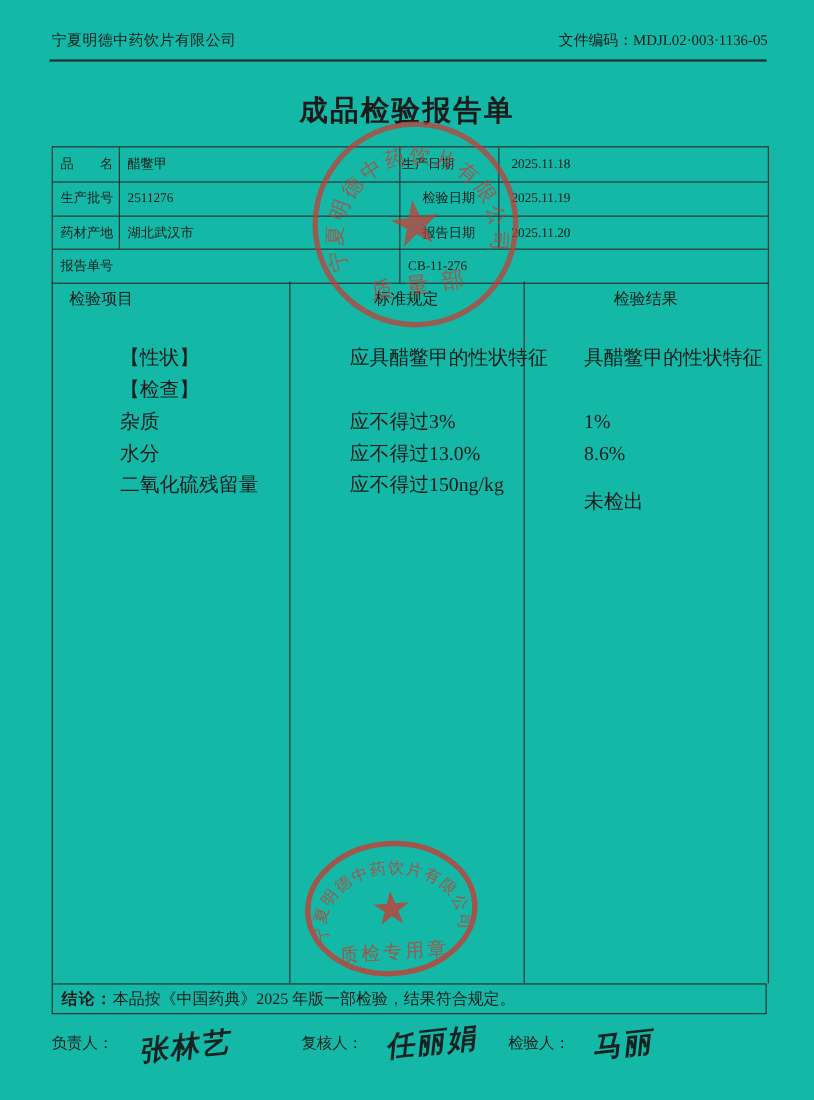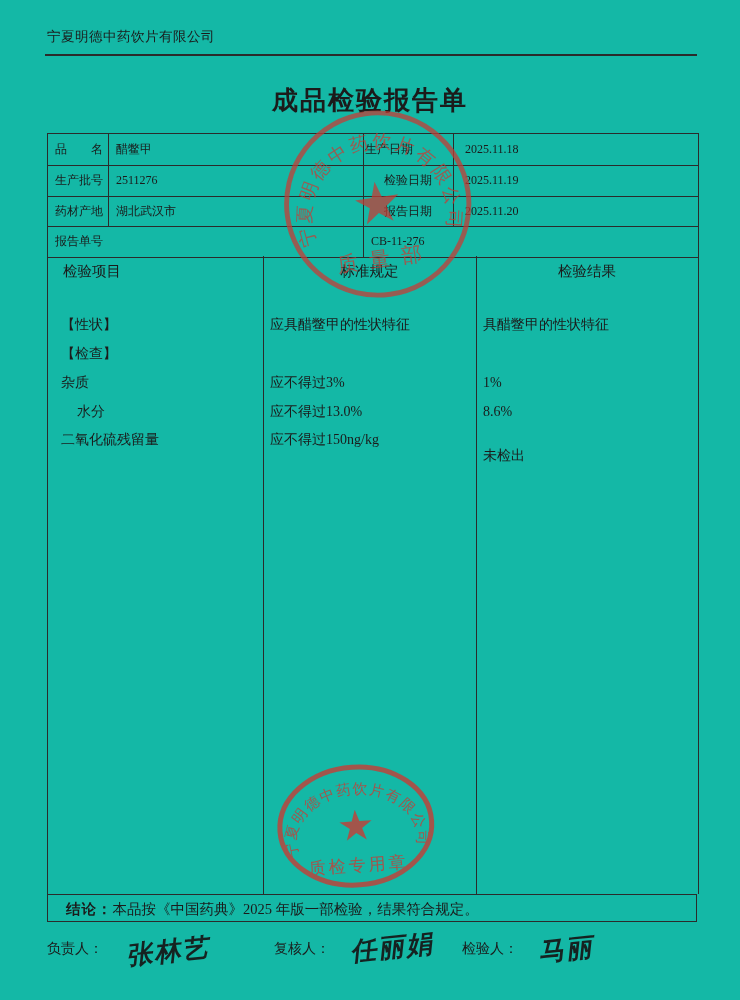--- a/index.html
+++ b/index.html
@@ -25,44 +25,45 @@
   .info-table .vline { position:absolute; top:0; width:1px; background:#2b2b2b; }
   .info-cell { position:absolute; height:31px; line-height:31px; font-size:12px; white-space:pre; }
 
   
   .spec { left:47px; top:256px; width:650px; height:638px;
           border-left:1px solid #2b2b2b; border-right:1px solid #2b2b2b; }
   .spec .vline { position:absolute; top:0; height:638px; width:1px; background:#2b2b2b; }
   .spec-head { position:absolute; top:6px; font-size:14.5px;
                text-decoration-color:#9a9a9a;
                text-underline-offset:5px; text-decoration-thickness:1px; }
-  .spec-cell { position:absolute; font-size:14px; line-height:16px; white-space:nowrap; }
+  .spec-cell { position:absolute; font-size:18px; line-height:16px; white-space:nowrap;margin-left:48px; }
 
   
   .conclusion { left:47px; top:894px; width:650px; height:28px; line-height:28px;
-                border:1px solid #2b2b2b; font-size:14.5px; padding-left:18px; box-sizing:border-box; }
+                border:1px solid #2b2b2b; font-size:14.5px; padding-left:8px; box-sizing:border-box; }
   .conclusion b { letter-spacing:1px; }
 
   
   .sig-label { top:940px; font-size:14px; }
   .signature { font-family:"DejaVu Sans","Liberation Sans",sans-serif;
                font-weight:bold; font-size:26px; color:#161616; opacity:.92;
                transform:rotate(-6deg) skewX(-12deg); letter-spacing:2px; white-space:nowrap; }
 
   
   .stamp { pointer-events:none; }
   .stamp-top { left:280px; top:104px; transform:rotate(-8deg); }
   .stamp-bottom { left:275px; top:763px; transform:rotate(-4deg); }
 </style>
 </head>
 <body>
 
 <div class="page">
 
   <div class="abs company">宁夏明德中药饮片有限公司</div>
+  <div class="abs doccode"><span>文件编码：</span><span>MDJL02·003·1136-05</span></div>
   <div class="abs header-rule"></div>
 
   <div class="abs title">成品检验报告单</div>
 
   <div class="abs info-table">
     <div class="hline" style="top:31px"></div>
     <div class="hline" style="top:62px"></div>
     <div class="hline" style="top:92px"></div>
     <div class="vline" style="left:60px;height:92px"></div>
     <div class="vline" style="left:315px;height:123px"></div>
@@ -100,21 +101,21 @@
     <div class="spec-cell" style="left:435px;top:61px">具醋鳖甲的性状特征</div>
 
     <div class="spec-cell" style="left:13px;top:90px">【检查】</div>
     <div class="spec-cell" style="left:222px;top:90px"></div>
     <div class="spec-cell" style="left:435px;top:90px"></div>
 
     <div class="spec-cell" style="left:13px;top:119px">杂质</div>
     <div class="spec-cell" style="left:222px;top:119px">应不得过3%</div>
     <div class="spec-cell" style="left:435px;top:119px">1%</div>
 
-    <div class="spec-cell" style="left:29px;top:148px">水分</div>
+    <div class="spec-cell" style="left:13px;top:148px">水分</div>
     <div class="spec-cell" style="left:222px;top:148px">应不得过13.0%</div>
     <div class="spec-cell" style="left:435px;top:148px">8.6%</div>
 
     <div class="spec-cell" style="left:13px;top:176px">二氧化硫残留量</div>
     <div class="spec-cell" style="left:222px;top:176px">应不得过150ng/kg</div>
     <div class="spec-cell" style="left:435px;top:192px">未检出</div>
   </div>
 
   <div class="abs conclusion"><b>结论：</b><span>本品按《中国药典》2025 年版一部检验，结果符合规定。</span></div>
 

